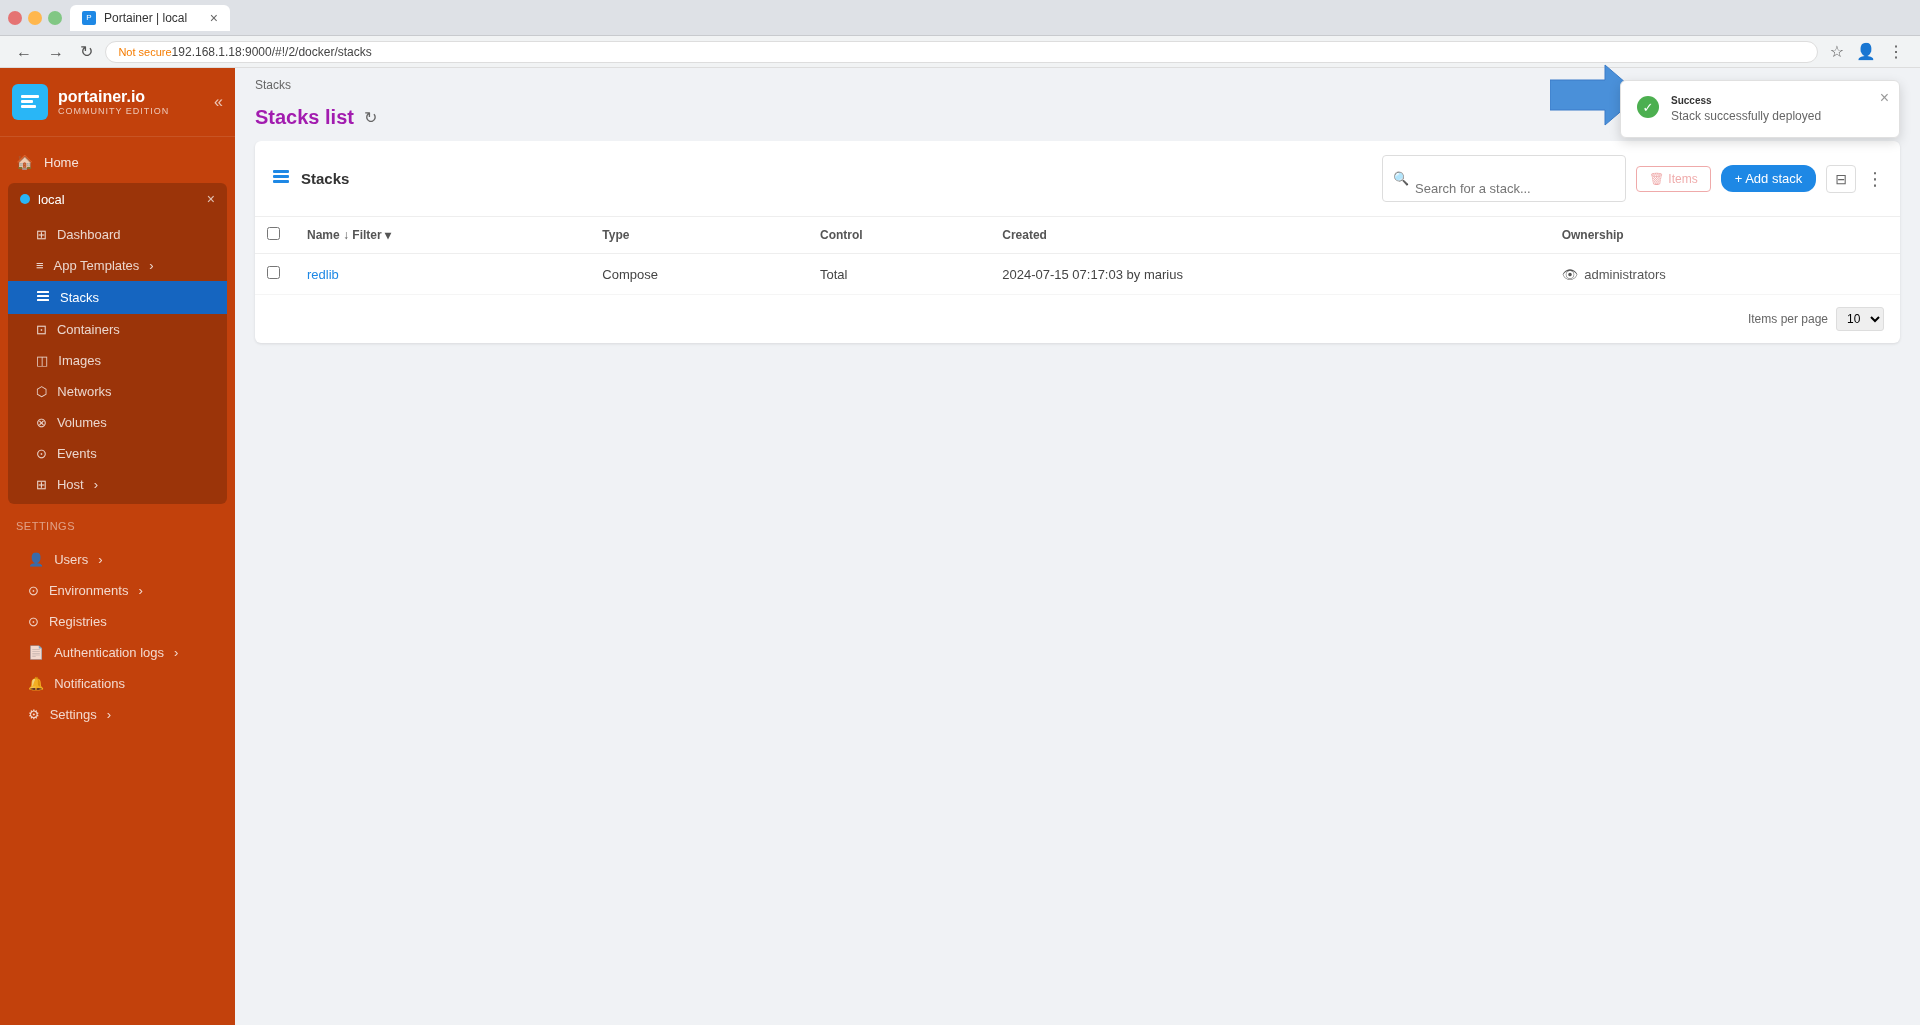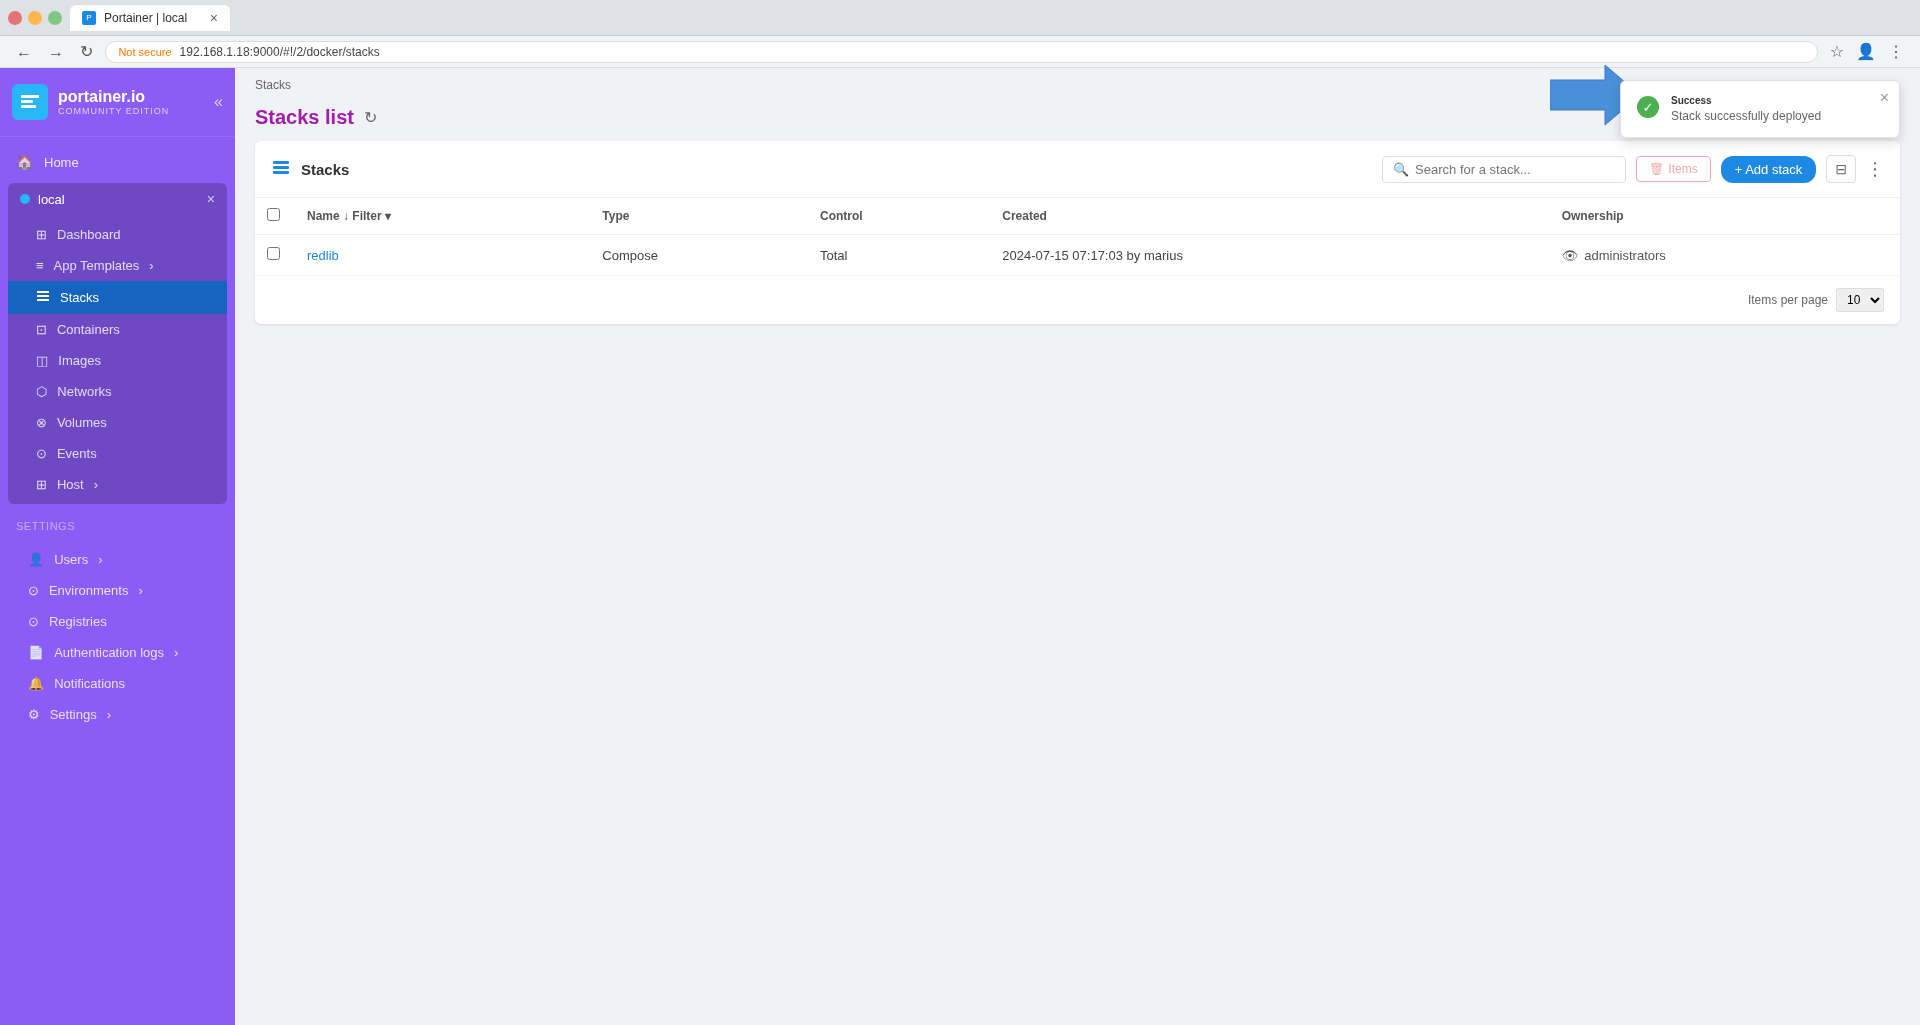--- a/index.html
+++ b/index.html
@@ -11,30 +11,30 @@
     .browser-btn { width: 14px; height: 14px; border-radius: 50%; border: none; cursor: pointer; display: flex; align-items: center; justify-content: center; font-size: 10px; color: transparent; }
     .browser-btn.close { background: #e57373; }
     .browser-btn.minimize { background: #ffb74d; }
     .browser-btn.maximize { background: #81c784; }
     .tab-bar { display: flex; align-items: center; gap: 4px; flex: 1; }
     .browser-tab { background: #fff; border-radius: 6px 6px 0 0; padding: 6px 12px; display: flex; align-items: center; gap: 8px; font-size: 12px; color: #333; min-width: 160px; }
     .tab-favicon { width: 14px; height: 14px; background: #1e88e5; border-radius: 2px; display: flex; align-items: center; justify-content: center; color: white; font-size: 8px; }
     .tab-close { margin-left: auto; color: #666; cursor: pointer; font-size: 14px; line-height: 1; }
     .browser-nav { height: 32px; background: #f1f3f4; display: flex; align-items: center; padding: 0 12px; gap: 8px; border-bottom: 1px solid #ddd; }
     .nav-btn { background: none; border: none; cursor: pointer; color: #555; font-size: 16px; padding: 4px; border-radius: 50%; }
-    .address-bar { flex: 1; background: white; border: 1px solid #ddd; border-radius: 16px; padding: 3px 12px; font-size: 12px; color: #444; display: flex; align-items: center; gap: 8px; }
+    .address-bar { flex: 1; background: white; border: 1px solid #ddd; border-radius: 16px; padding: 3px 12px; font-size: 12px; color: #444; display: flex; align-items: center; gap: 0; }
     .address-bar .warning { color: #f57c00; font-size: 11px; }
     .browser-actions { display: flex; gap: 4px; }
     .browser-action-btn { background: none; border: none; cursor: pointer; color: #555; font-size: 16px; padding: 4px; }
 
     
     .app { display: flex; flex: 1; overflow: hidden; }
 
     
-    .sidebar { width: 235px; background: #8b5cf6; color: white; display: flex; flex-direction: column; overflow-y: auto; flex-shrink: 0; }
+    .sidebar { width: 235px; background: #c2410c; color: white; display: flex; flex-direction: column; overflow-y: auto; flex-shrink: 0; }
     .sidebar-header { padding: 16px 12px; display: flex; align-items: center; justify-content: space-between; border-bottom: 1px solid rgba(255,255,255,0.1); }
     .logo { display: flex; align-items: center; gap: 10px; }
     .logo-icon { width: 36px; height: 36px; background: #29b6f6; border-radius: 6px; display: flex; align-items: center; justify-content: center; color: white; font-size: 18px; }
     .logo-text { display: flex; flex-direction: column; }
     .logo-name { font-size: 16px; font-weight: 700; color: white; }
     .logo-edition { font-size: 9px; color: rgba(255,255,255,0.7); letter-spacing: 1px; text-transform: uppercase; }
     .sidebar-collapse { background: none; border: none; color: rgba(255,255,255,0.7); cursor: pointer; font-size: 16px; }
 
     .sidebar-nav { padding: 8px 0; flex: 1; }
     .nav-item { display: flex; align-items: center; gap: 10px; padding: 9px 16px; color: rgba(255,255,255,0.85); cursor: pointer; font-size: 13px; text-decoration: none; }
@@ -61,21 +61,21 @@
     .refresh-btn { background: none; border: none; cursor: pointer; color: #666; font-size: 16px; }
 
     .content-area { flex: 1; padding: 0 20px 20px; overflow-y: auto; }
     .card { background: white; border-radius: 6px; box-shadow: 0 1px 3px rgba(0,0,0,0.1); overflow: hidden; }
     .card-header { padding: 14px 16px; display: flex; align-items: center; justify-content: space-between; border-bottom: 1px solid #eee; }
     .card-title { display: flex; align-items: center; gap: 10px; font-size: 15px; font-weight: 600; color: #333; }
     .card-title .stacks-icon { color: #1e88e5; font-size: 18px; }
     .card-actions { display: flex; align-items: center; gap: 10px; }
 
     .search-box { display: flex; align-items: center; border: 1px solid #ddd; border-radius: 4px; padding: 5px 10px; gap: 6px; background: white; }
-    .search-box input { border: none; outline: none; font-size: 13px; color: #444; width: 200px; }
+    .search-box input { border: none; outline: none; font-size: 13px; color: #444; width: 200px; margin-top: 20px; }
     .search-icon { color: #aaa; font-size: 13px; }
 
     .remove-btn { background: none; border: 1px solid #e57373; border-radius: 4px; color: #e57373; padding: 5px 12px; cursor: pointer; font-size: 12px; display: flex; align-items: center; gap: 4px; opacity: 0.6; }
     .add-btn { background: #1e88e5; border: none; border-radius: 12px; color: white; padding: 6px 14px; cursor: pointer; font-size: 13px; font-weight: 500; }
     .view-btns { display: flex; gap: 4px; }
     .view-btn { background: none; border: 1px solid #ddd; border-radius: 4px; padding: 5px 8px; cursor: pointer; color: #666; font-size: 14px; }
     .more-btn { background: none; border: none; cursor: pointer; color: #666; font-size: 18px; }
 
     .table { width: 100%; border-collapse: collapse; }
     .table thead tr { border-bottom: 1px solid #eee; }

